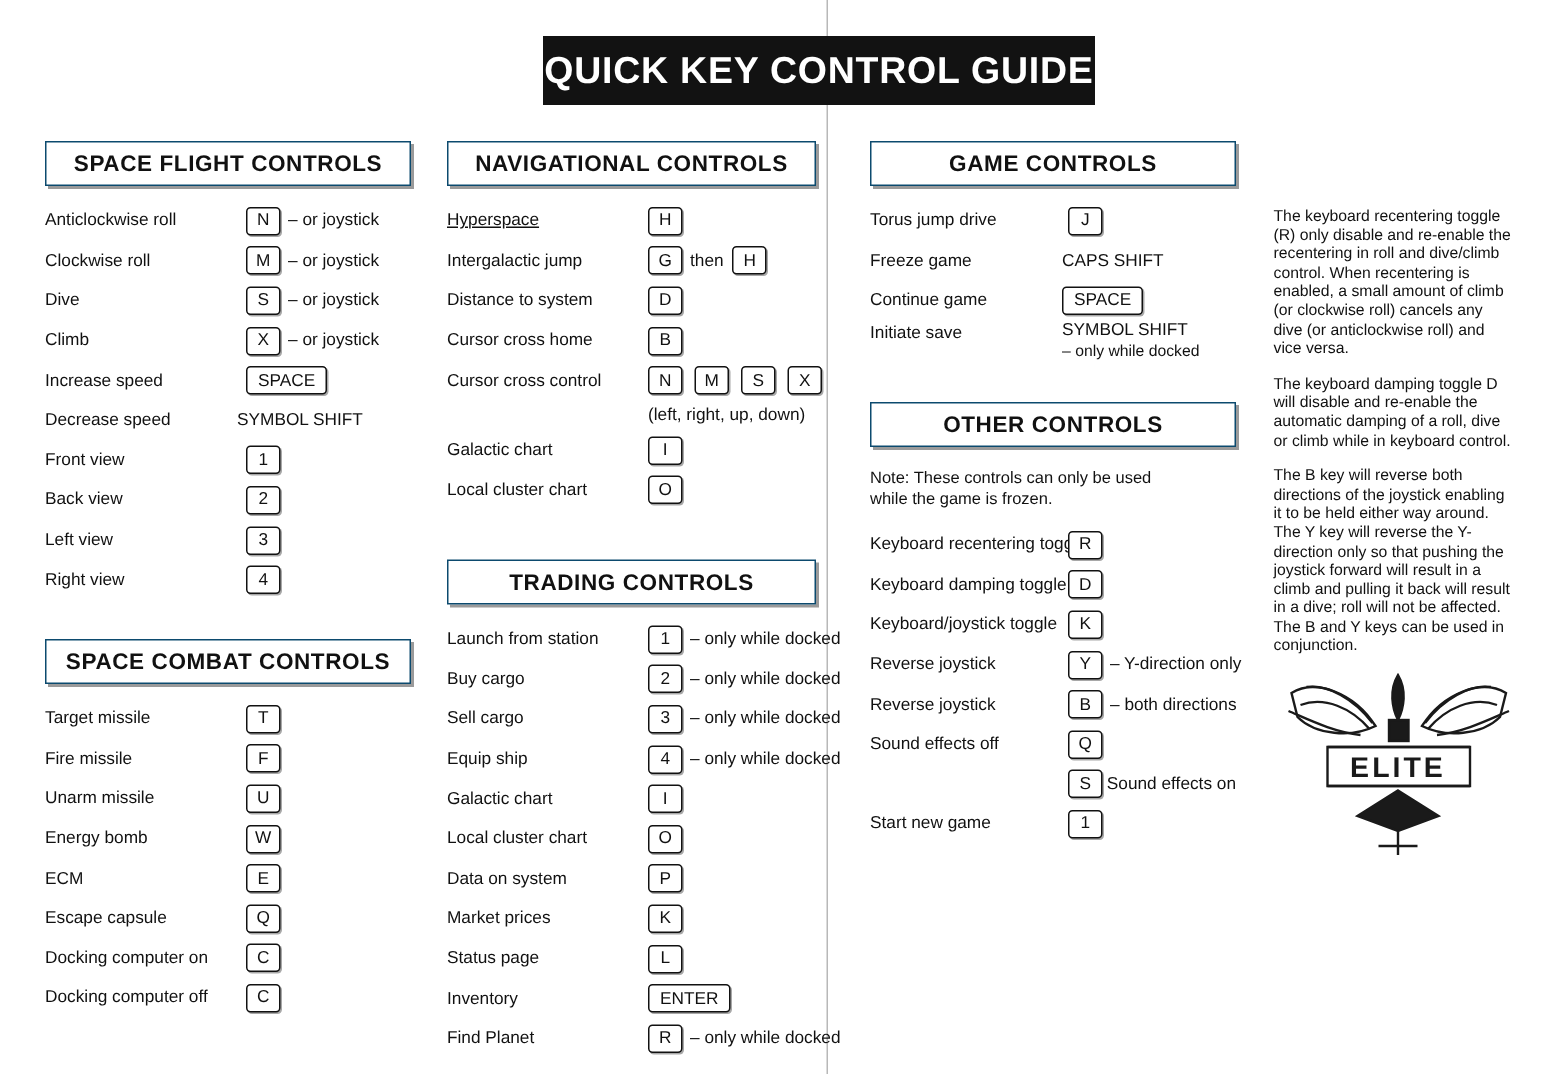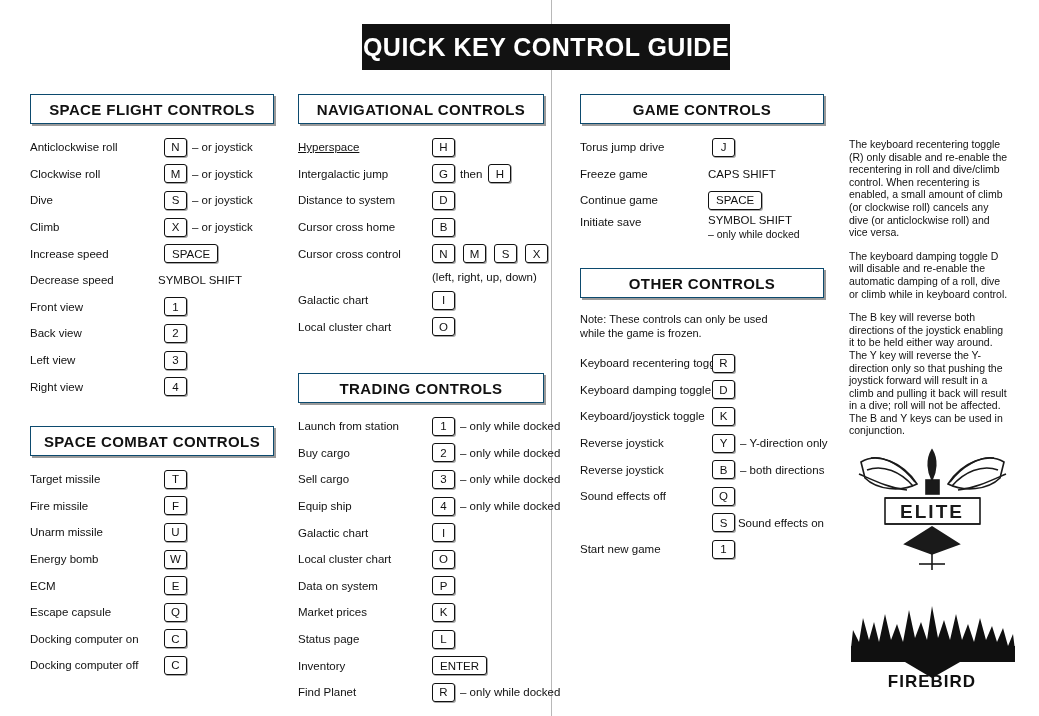--- a/index.html
+++ b/index.html
@@ -540,27 +540,14 @@
         <path d="M30 66 L125 66 M30 92 L125 92"></path>
 
         <path d="M77 95 L104 112 L77 122 L50 112 Z" fill="#1a1a1a"></path>
         <path d="M77 122 L77 138"></path>
         <path d="M64 132 L90 132"></path>
       </g>
       <text x="77" y="86" font-family="'Liberation Sans', sans-serif" font-size="19" font-weight="bold" text-anchor="middle" fill="#1a1a1a" letter-spacing="2">ELITE</text>
     </svg>
   </div>
 
-  <div class="firebird-logo">
-    <svg viewBox="0 0 175 110" width="175" height="110" xmlns="http://www.w3.org/2000/svg">
-      <g fill="#101010">
-        <path d="M6 68 L8 50 L14 62 L18 38 L24 60 L29 42 L34 62 L40 34 L46 60 L52 44
-                 L58 62 L64 30 L70 58 L76 42 L82 60 L87 26 L93 58 L99 40 L105 60 L111 34
-                 L117 60 L123 44 L129 62 L135 38 L141 60 L147 46 L152 62 L158 48 L163 66
-                 L168 54 L170 70 Z"></path>
-        <rect x="6" y="66" width="164" height="16"></rect>
-        <path d="M60 82 L115 82 L87 98 Z"></path>
-      </g>
-      <text x="87" y="107" font-family="'Liberation Sans', sans-serif" font-size="17" font-weight="bold" text-anchor="middle" fill="#101010" letter-spacing="1">FIREBIRD</text>
-    </svg>
-  </div>
 
 </div>
 
 </body></html>

